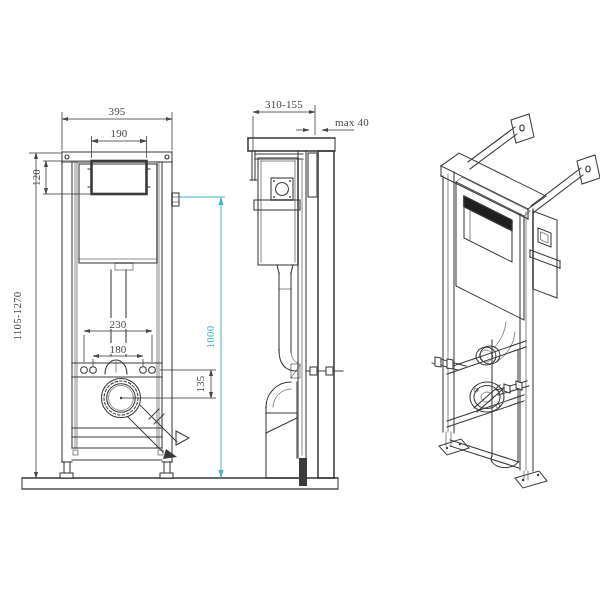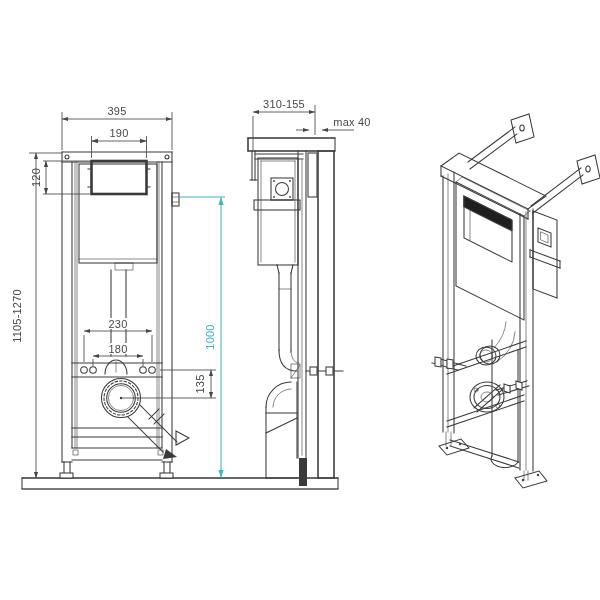--- a/index.html
+++ b/index.html
@@ -1,18 +1,18 @@
 <!DOCTYPE html>
 <html style="--line: #3a3a3a; --dim: #474747; --accent: #3fb4c6; --reveal: #1f1f1f;"><head>
 <meta charset="utf-8">
 <style>
   :root{ --line:#3a3a3a; --dim:#474747; --accent:#3fb4c6; --reveal:#1f1f1f; }
   html,body{margin:0;padding:0;background:#fff;}
   #canvas{position:relative;width:600px;height:600px;background:#fff;overflow:hidden;
-          font-family:Liberation Sans, sans-serif;}
+          font-family:Liberation Serif, serif;}
   svg{display:block}
   .draw path,.draw line,.draw rect,.draw circle,.draw ellipse,.draw polygon,.draw polyline{
       stroke:var(--line); fill:none; stroke-width:1.05; stroke-linecap:square;}
   .draw .thin{stroke-width:.6}
   .draw .bold{stroke-width:2.6}
   .draw .soliddark{fill:var(--line); stroke:none}
   .draw .fillDark{fill:var(--reveal); stroke:var(--line); stroke-width:.8}
   .draw .whitefill{fill:#fff}
   .hatchfill{fill:url(#stip); stroke:none}
   .vhatchfill{fill:url(#vh); stroke:var(--line); stroke-width:.9}

